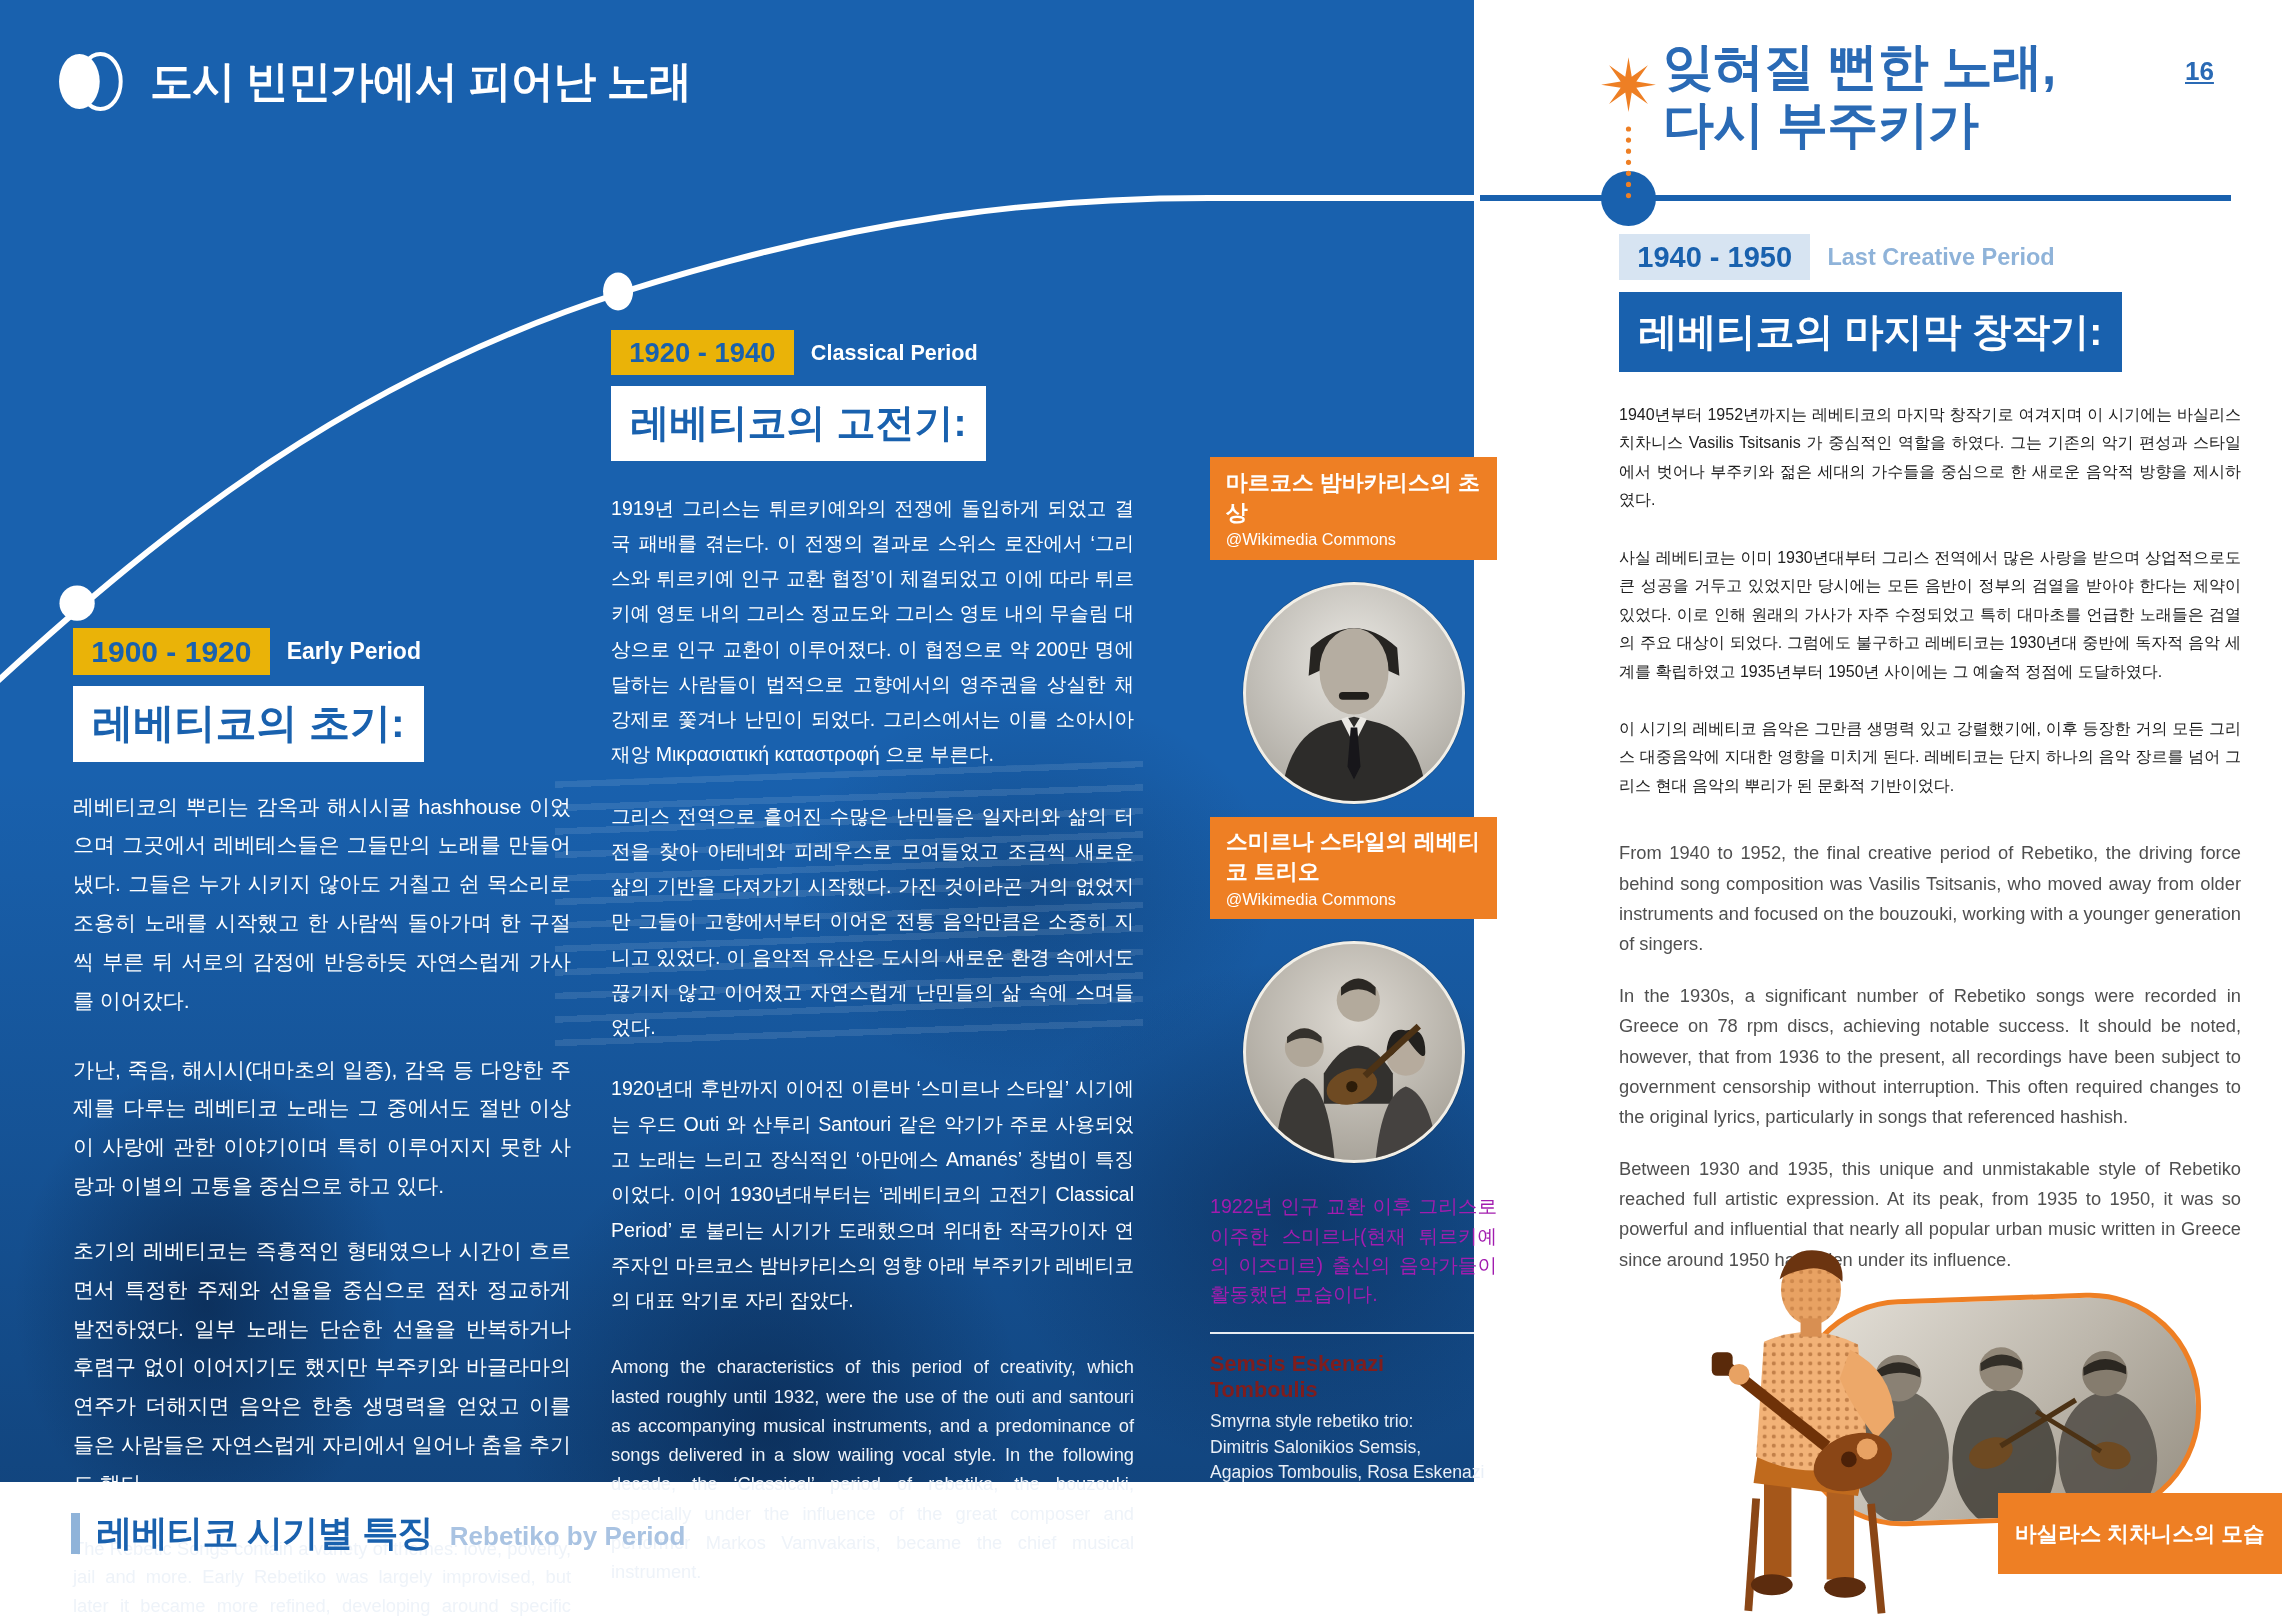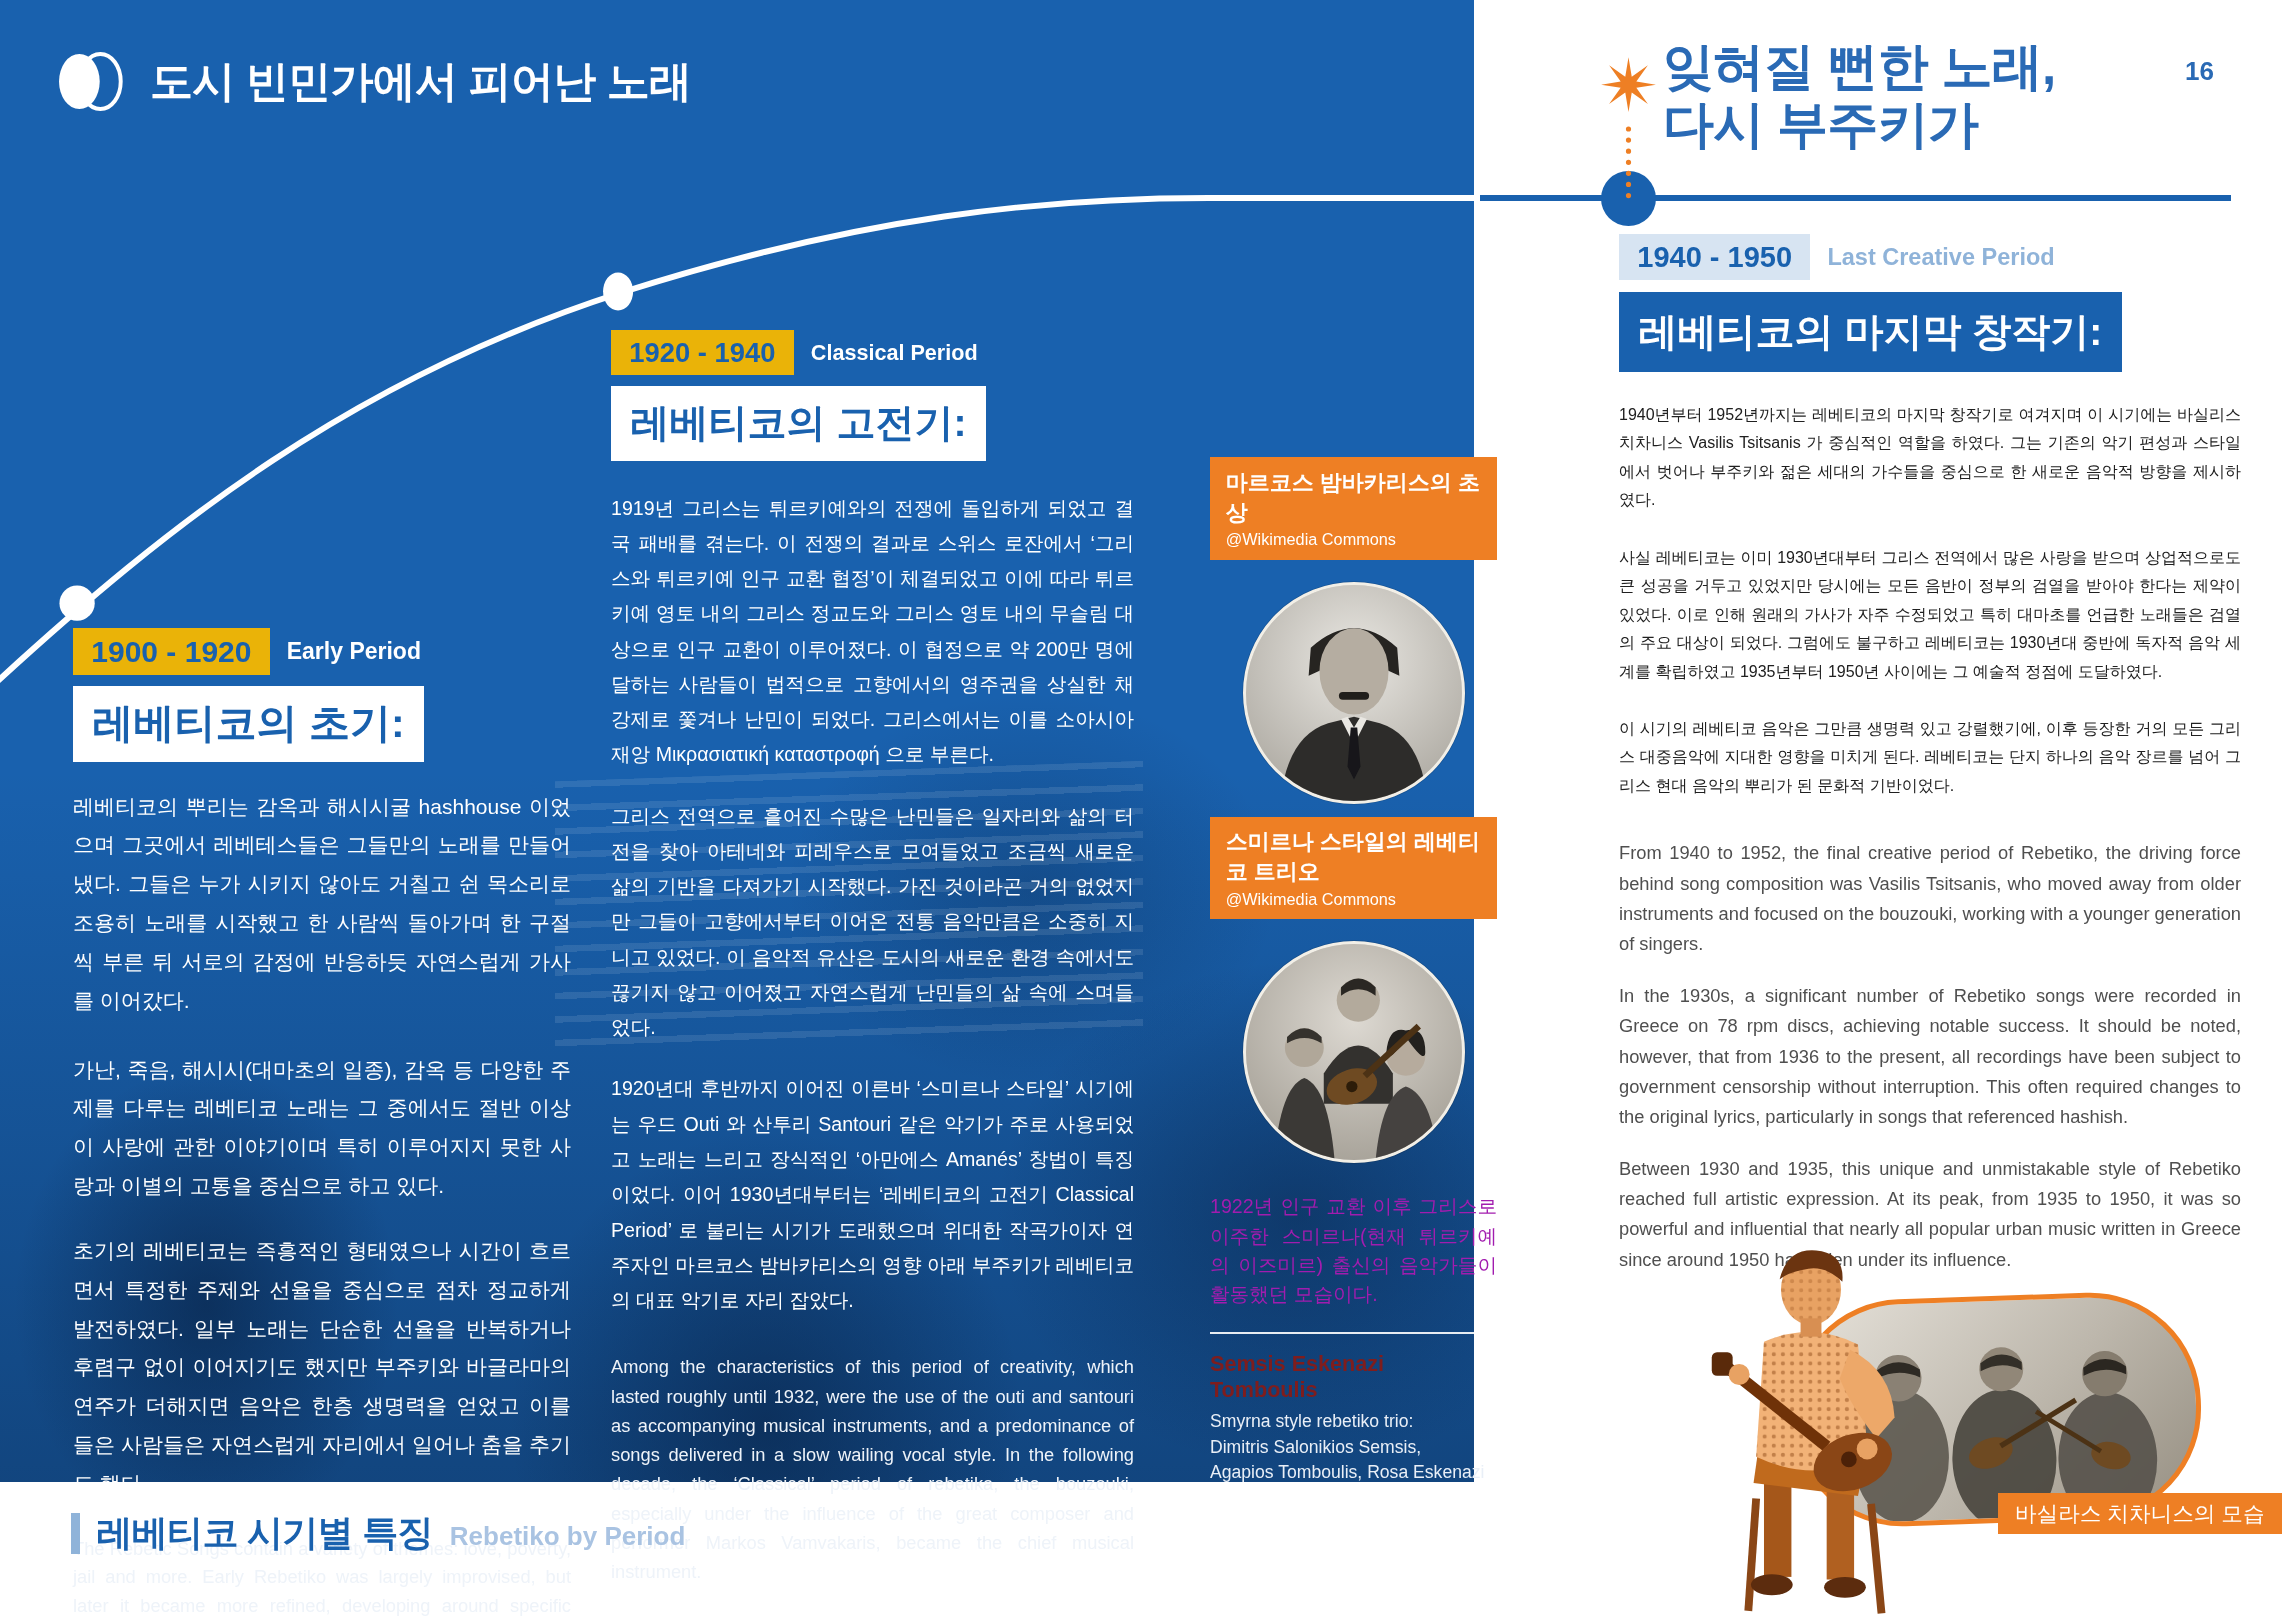--- a/index.html
+++ b/index.html
@@ -94,21 +94,21 @@
   .footer-sub{color:#a9c3e2;font-size:26px;font-weight:600;margin:0;padding-top:6.5px;}
 
   
   .timeline-line{left:1480px;top:195px;width:751px;height:5.9px;background:#1961ae;}
   .timeline-node{left:1601px;top:171px;width:55px;height:55px;border-radius:50%;background:#1961ae;}
   .rp-deco{left:1593px;top:52px;width:71px;height:154px;}
 
   
   .rp-title{left:1663px;top:38px;}
   .rp-title h2{margin:0;color:#2a6ab5;font-size:51px;line-height:1.13;font-weight:800;letter-spacing:-0.7px;}
-  .page-number{left:2185px;top:56px;color:#2a6ab5;font-size:26px;font-weight:700;}
+  .page-number{left:2185px;top:56px;color:#2a6ab5;font-size:26px;font-weight:700;text-decoration:underline;}
 
   .col-last{left:1619px;top:234px;width:622px;}
   .col-last .badge{background:#d7e4f2;font-size:29px;}
   .period-on-white{color:#8fb3d9;font-size:23.5px;font-weight:700;}
   .blue-box{
     display:inline-block;background:#1961ae;color:#ffffff;font-weight:800;
     font-size:39px;padding:13px 19.6px;margin-top:11.8px;white-space:nowrap;
   }
   .col-last .kp-dark{color:#202020;font-size:16px;line-height:1.78;font-weight:500;margin:29px 0 0 0;text-align:justify;}
   .col-last .ep-gray{color:#4f4f4f;font-size:18.3px;line-height:1.65;font-weight:400;margin:22px 0 0 0;text-align:justify;}
@@ -117,21 +117,21 @@
   
   .stadium{
     left:1791px;top:1296px;width:400px;height:217px;border-radius:111px;
     border:5.9px solid #ee7f24;overflow:hidden;transform:rotate(-2deg);
     background:linear-gradient(135deg,#e6e2da 0%,#bdb7ac 55%,#968f82 100%);
   }
   .stadium svg{display:block;width:100%;height:100%;}
   .musician-cutout{left:1696px;top:1240px;width:230px;height:380px;}
   .photo-label{
     left:1998px;top:1493px;background:#ee7f24;color:#ffffff;
-    font-size:21.6px;font-weight:400;padding:6px 17px;white-space:nowrap;
+    font-size:21.6px;font-weight:700;padding:26px 17px;white-space:nowrap;
   }
 </style>
 </head>
 <body>
 
 <div class="spread">
 
   <section class="abs blue-panel">
     <div class="abs blue-texture"></div>
     <div class="abs blinds"></div>

